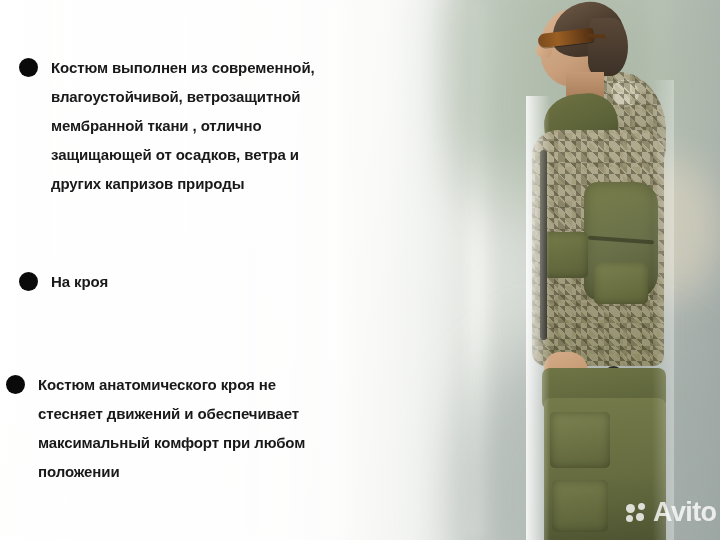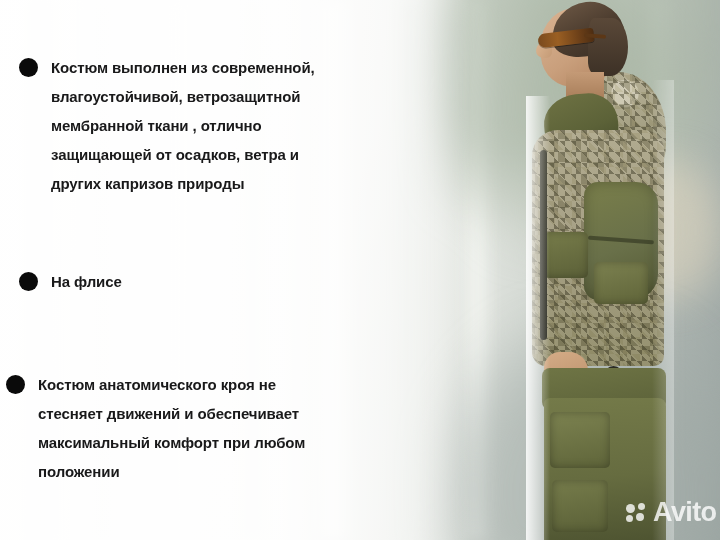--- a/index.html
+++ b/index.html
@@ -293,21 +293,21 @@
       <span class="dot"></span>
       <span class="btext">Костюм выполнен из современной,
 влагоустойчивой, ветрозащитной
 мембранной ткани , отлично
 защищающей от осадков, ветра и
 других капризов природы</span>
     </div>
 
     <div class="bullet-row" id="row1">
       <span class="dot"></span>
-      <span class="btext">На флисе</span>
+      <span class="btext">На кроя</span>
     </div>
 
     <div class="bullet-row" id="row2">
       <span class="dot"></span>
       <span class="btext">Костюм анатомического кроя не
 стесняет движений и обеспечивает
 максимальный комфорт при любом
 положении</span>
     </div>
 

